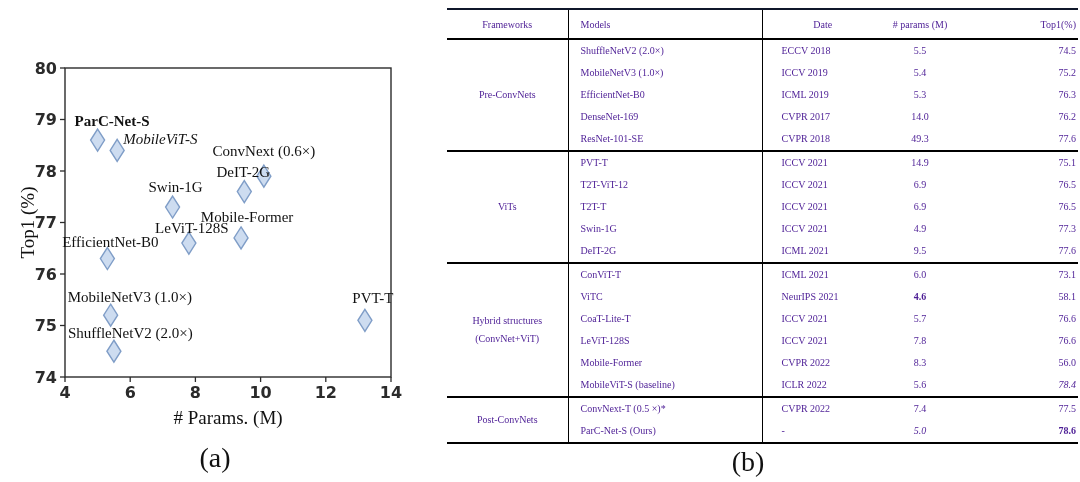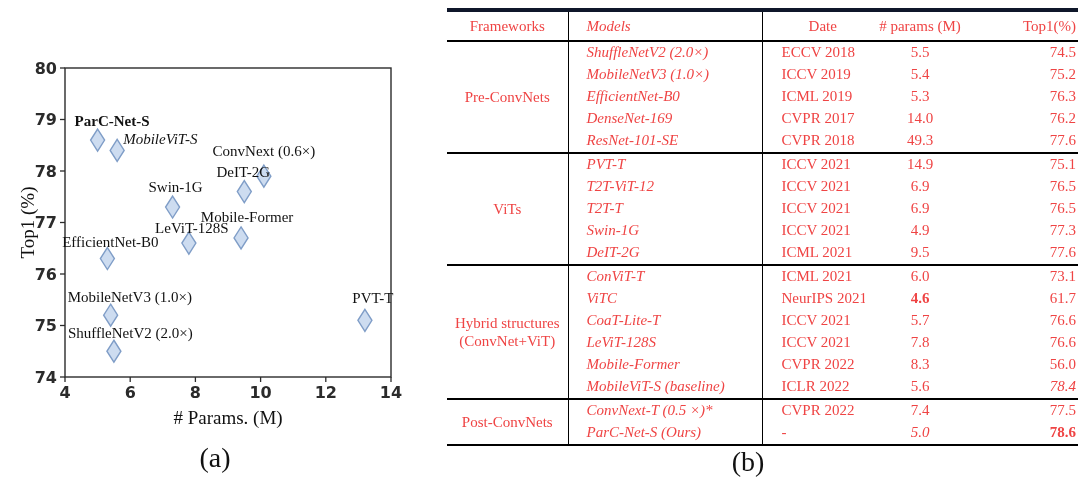--- a/index.html
+++ b/index.html
@@ -6,33 +6,33 @@
   #canvas{
     position:relative;width:1080px;height:482px;background:#ffffff;overflow:hidden;
     font-family:"Liberation Serif","DejaVu Serif",serif;color:#111;
   }
   
   #scatter-svg{position:absolute;left:0;top:0;}
   
   #table-wrap{position:absolute;left:447px;top:8px;width:631px;}
   table#results-table{
     border-collapse:collapse;table-layout:fixed;width:631px;
-    border-top:4px solid #0f172a;border-bottom:2px solid #000;
-    font-family:"Liberation Serif","DejaVu Serif",serif;font-size:15px;color:#ef4444;
+    border-top:2px solid #0f172a;border-bottom:2px solid #000;
+    font-family:"Liberation Serif","DejaVu Serif",serif;font-size:10px;color:#4c1d95;
   }
   #results-table th{
     font-weight:normal;height:28px;border-bottom:2px solid #000;
     padding:0 2px;white-space:nowrap;overflow:hidden;
   }
   #results-table td{
     height:22px;padding:0 2px;white-space:nowrap;overflow:hidden;line-height:1.05;
   }
   #results-table .sep-r{border-right:1px solid #000;}
   #results-table th.c0,#results-table td.c0{text-align:center;}
-  #results-table th.c1,#results-table td.c1{text-align:left;padding-left:18px;font-style:italic;}
+  #results-table th.c1,#results-table td.c1{text-align:left;padding-left:12px;}
   #results-table th.c2{text-align:center;padding-left:20px;}
   #results-table td.c2{text-align:left;padding-left:19px;}
   #results-table th.c3,#results-table td.c3{text-align:center;}
   #results-table th.c4,#results-table td.c4{text-align:right;}
   #results-table tr.group-start td{border-top:2px solid #000;}
   #results-table td.fw-cell{text-align:center;vertical-align:middle;line-height:18px;}
   #results-table .bold{font-weight:bold;}
   #results-table .italic{font-style:italic;}
   
   .caption{
@@ -192,21 +192,21 @@
             </td>
             <td class="c1 sep-r">ConViT-T</td>
             <td class="c2">ICML 2021</td>
             <td class="c3">6.0</td>
             <td class="c4">73.1</td>
           </tr>
           <tr>
             <td class="c1 sep-r">ViTC</td>
             <td class="c2">NeurIPS 2021</td>
             <td class="c3 bold">4.6</td>
-            <td class="c4">61.7</td>
+            <td class="c4">58.1</td>
           </tr>
           <tr>
             <td class="c1 sep-r">CoaT-Lite-T</td>
             <td class="c2">ICCV 2021</td>
             <td class="c3">5.7</td>
             <td class="c4">76.6</td>
           </tr>
           <tr>
             <td class="c1 sep-r">LeViT-128S</td>
             <td class="c2">ICCV 2021</td>

